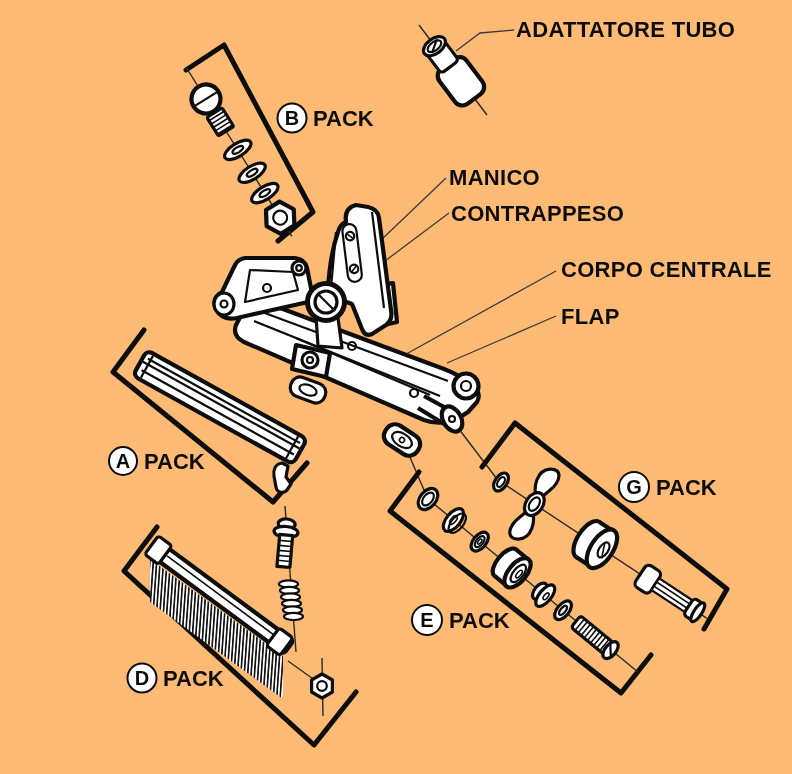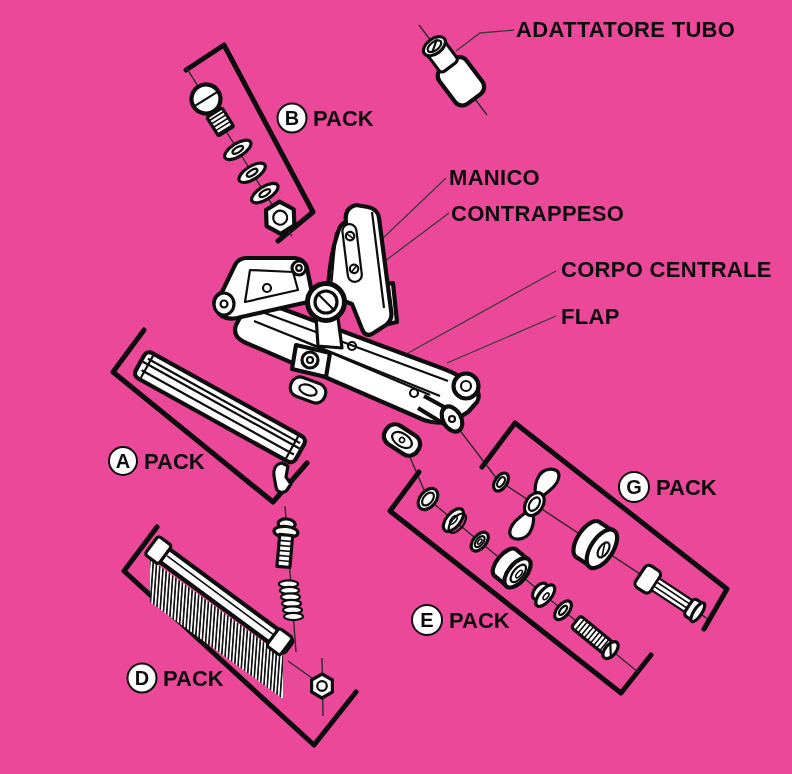--- a/index.html
+++ b/index.html
@@ -1,16 +1,16 @@
 <!DOCTYPE html>
 <html><head>
 <meta charset="utf-8">
 <style>
   html,body{margin:0;padding:0;background:#ffffff;}
-  .stage{position:relative;width:792px;height:774px;background:#ec4899;overflow:hidden;}
+  .stage{position:relative;width:792px;height:774px;background:#fdba74;overflow:hidden;}
   svg{display:block;}
   text{font-family:"Liberation Sans",sans-serif;font-weight:bold;fill:#0d0d0d;}
   .lbl{font-size:22px;letter-spacing:.3px;}
   .pk{font-size:22px;}
   .pl{font-size:20px;text-anchor:middle;}
   .f{fill:#ffffff;}
   .n{fill:none;}
   .s1{stroke:#0d0d0d;stroke-width:1.6;}
   .s2{stroke:#0d0d0d;stroke-width:2.2;}
   .s3{stroke:#0d0d0d;stroke-width:3.2;}

